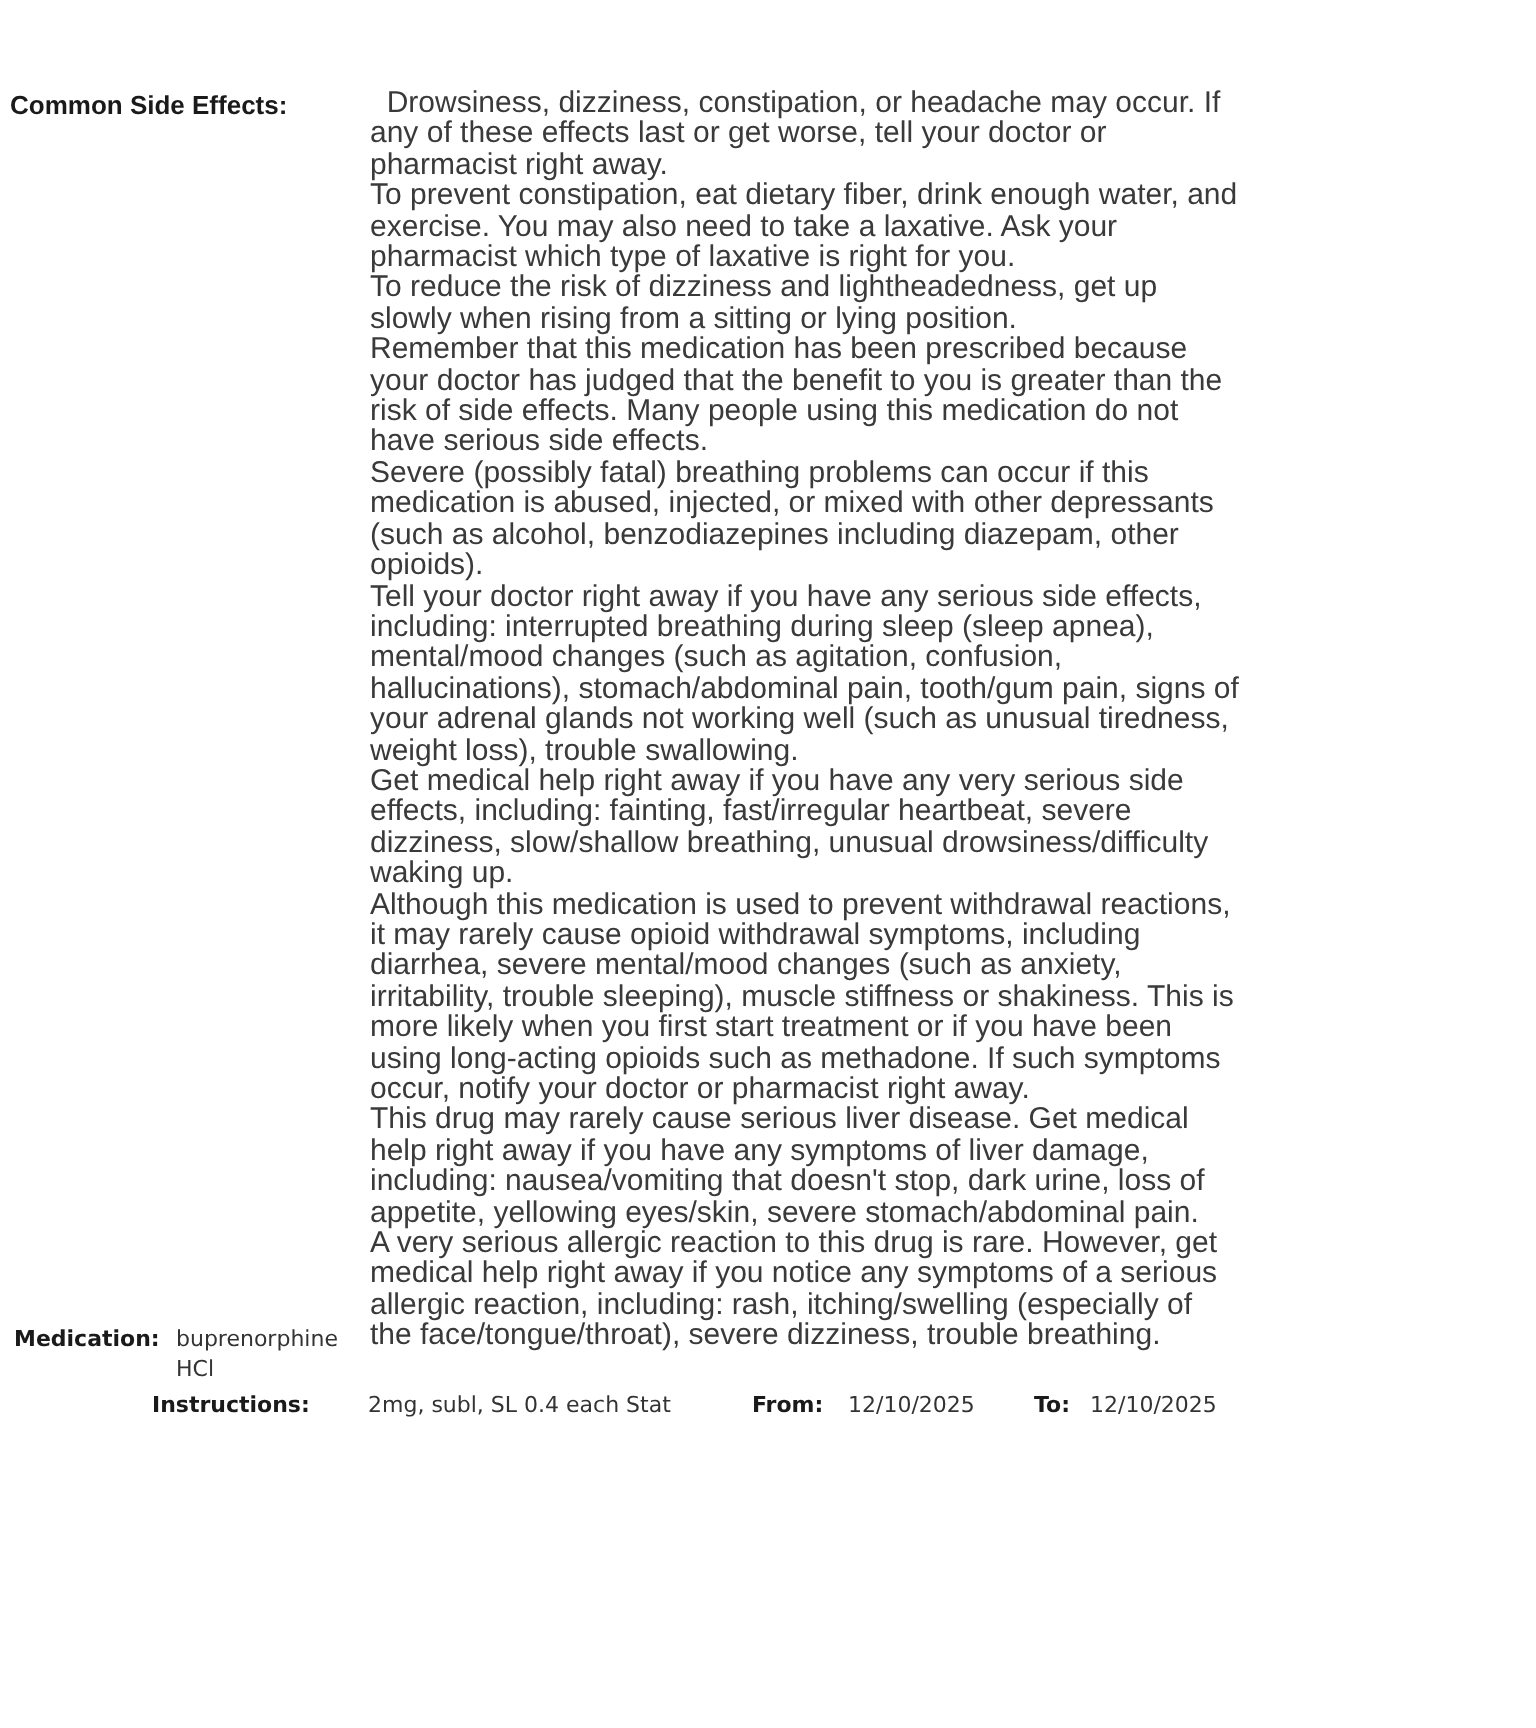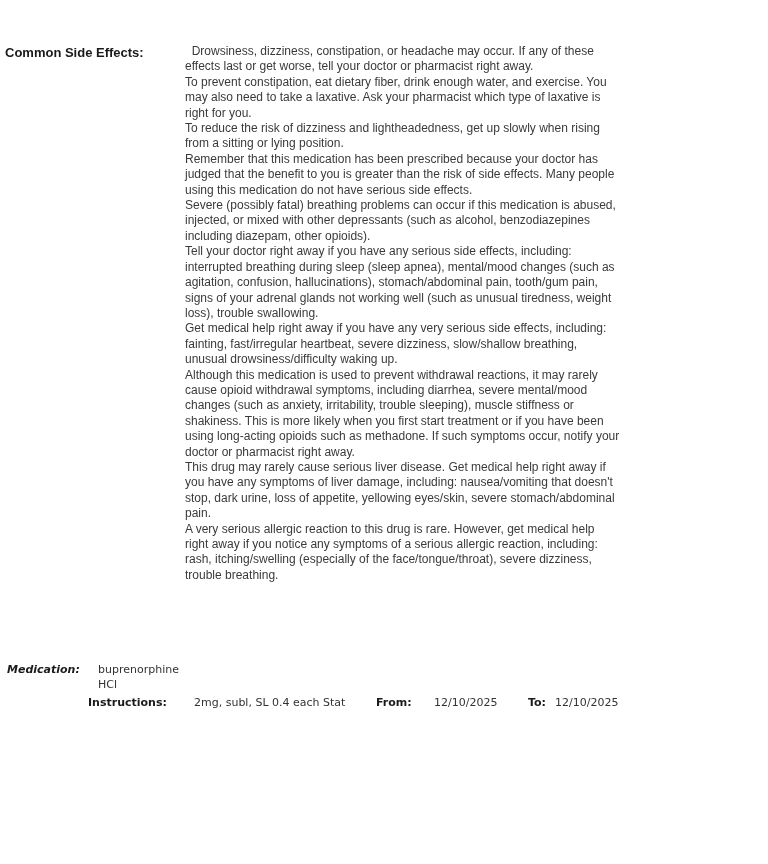--- a/index.html
+++ b/index.html
@@ -21,21 +21,21 @@
     font-size: 13px;
     font-weight: bold;
     color: #1a1a1a;
     line-height: 15.4px;
   }
   .se-text {
     position: absolute;
     left: 185px;
     top: 44px;
     width: 436px;
-    font-size: 12px;
+    font-size: 15px;
     line-height: 15.4px;
     color: #3a3a3a;
     white-space: pre-wrap;
   }
   
   .form-label {
     position: absolute;
     font-family: "DejaVu Sans", sans-serif;
     font-size: 11px;
     font-weight: bold;
@@ -43,29 +43,28 @@
     line-height: 15px;
     white-space: nowrap;
   }
   .form-value {
     position: absolute;
     font-family: "DejaVu Sans", sans-serif;
     font-size: 11px;
     color: #333333;
     line-height: 15px;
     white-space: nowrap;
-    margin-left: 10px;
   }
-  .med-label   { left: 7px;   top: 662px; font-style: italic; }
+  .med-label   { left: 7px;   top: 662px; }
   .med-value   { left: 88px;  top: 662px; width: 96px; white-space: normal; }
-  .ins-label   { left: 88px;  top: 695px; }
+  .ins-label   { left: 76px;  top: 695px; }
   .ins-value   { left: 184px; top: 695px; }
   .from-label  { left: 376px; top: 695px; text-align: right; }
   .from-value  { left: 424px; top: 695px; }
-  .to-label    { left: 517px; top: 695px; margin-left: 11px; }
+  .to-label    { left: 517px; top: 695px; }
   .to-value    { left: 545px; top: 695px; }
 </style>
 </head>
 <body>
 
 <div class="page">
 
   <div class="se-label">Common Side Effects:</div>
 
   <div class="se-text">  Drowsiness, dizziness, constipation, or headache may occur. If any of these effects last or get worse, tell your doctor or pharmacist right away.

